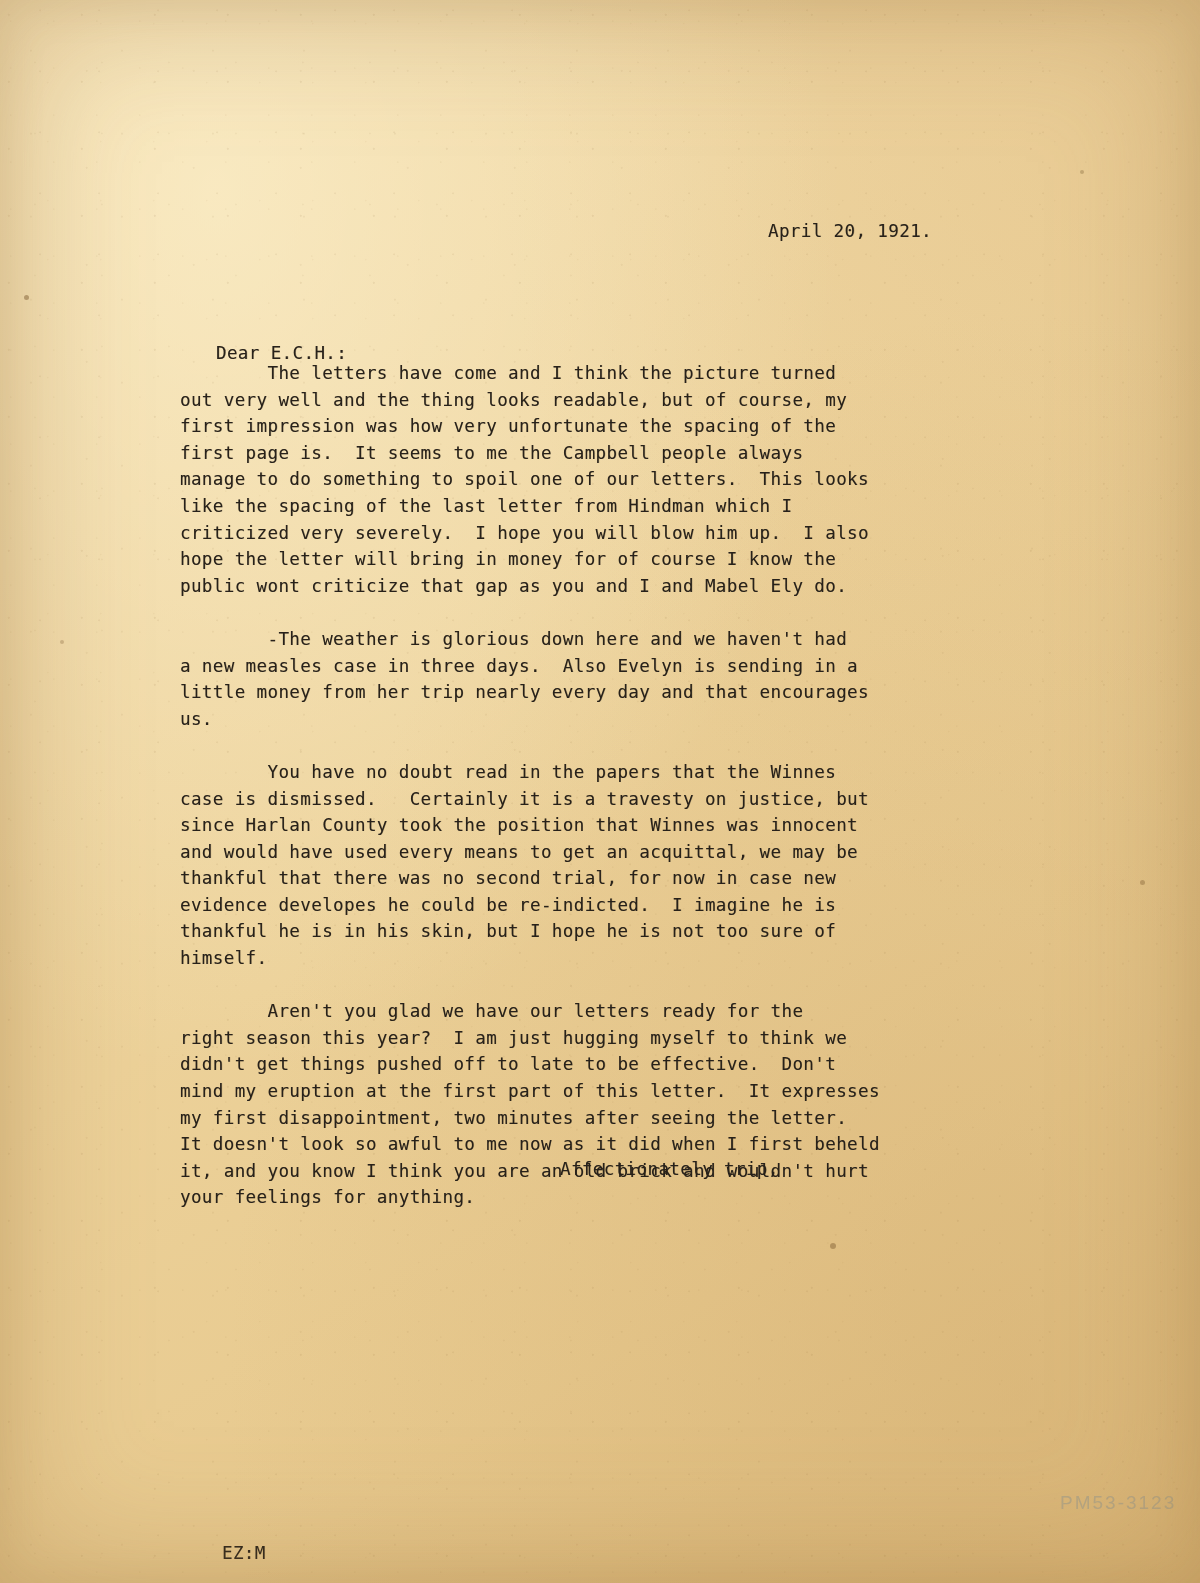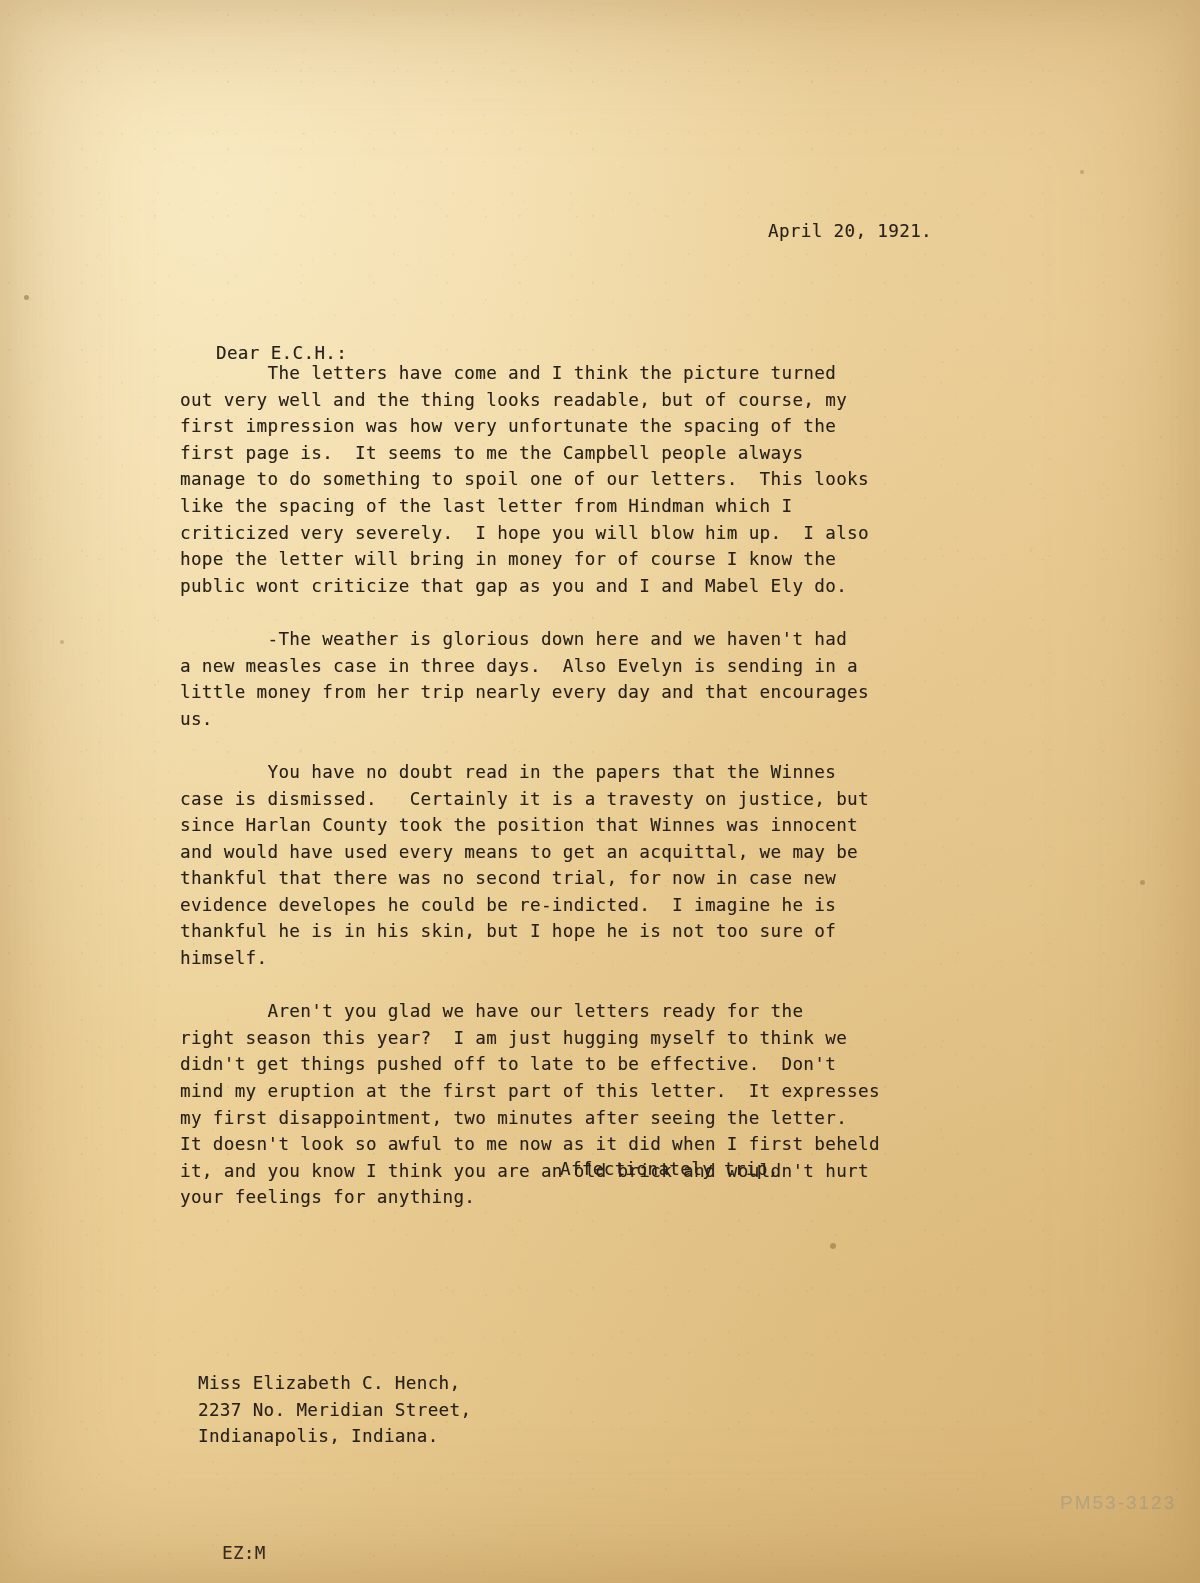--- a/index.html
+++ b/index.html
@@ -120,22 +120,19 @@
 right season this year?  I am just hugging myself to think we
 didn't get things pushed off to late to be effective.  Don't
 mind my eruption at the first part of this letter.  It expresses
 my first disappointment, two minutes after seeing the letter.
 It doesn't look so awful to me now as it did when I first beheld
 it, and you know I think you are an old brick and wouldn't hurt
 your feelings for anything.</div>
 
   <div class="typed" id="closing">Affectionately trip,</div>
 
-  <div class="typed" id="address">Miss Elizabeth C. Hench,
-2237 No. Meridian Street,
-Indianapolis, Indiana.</div>
 
   <div class="typed" id="initials">EZ:M</div>
 
   <div id="watermark">PM53-3123</div>
 
   <div id="vignette"></div>
 </div>
 
 </body></html>

